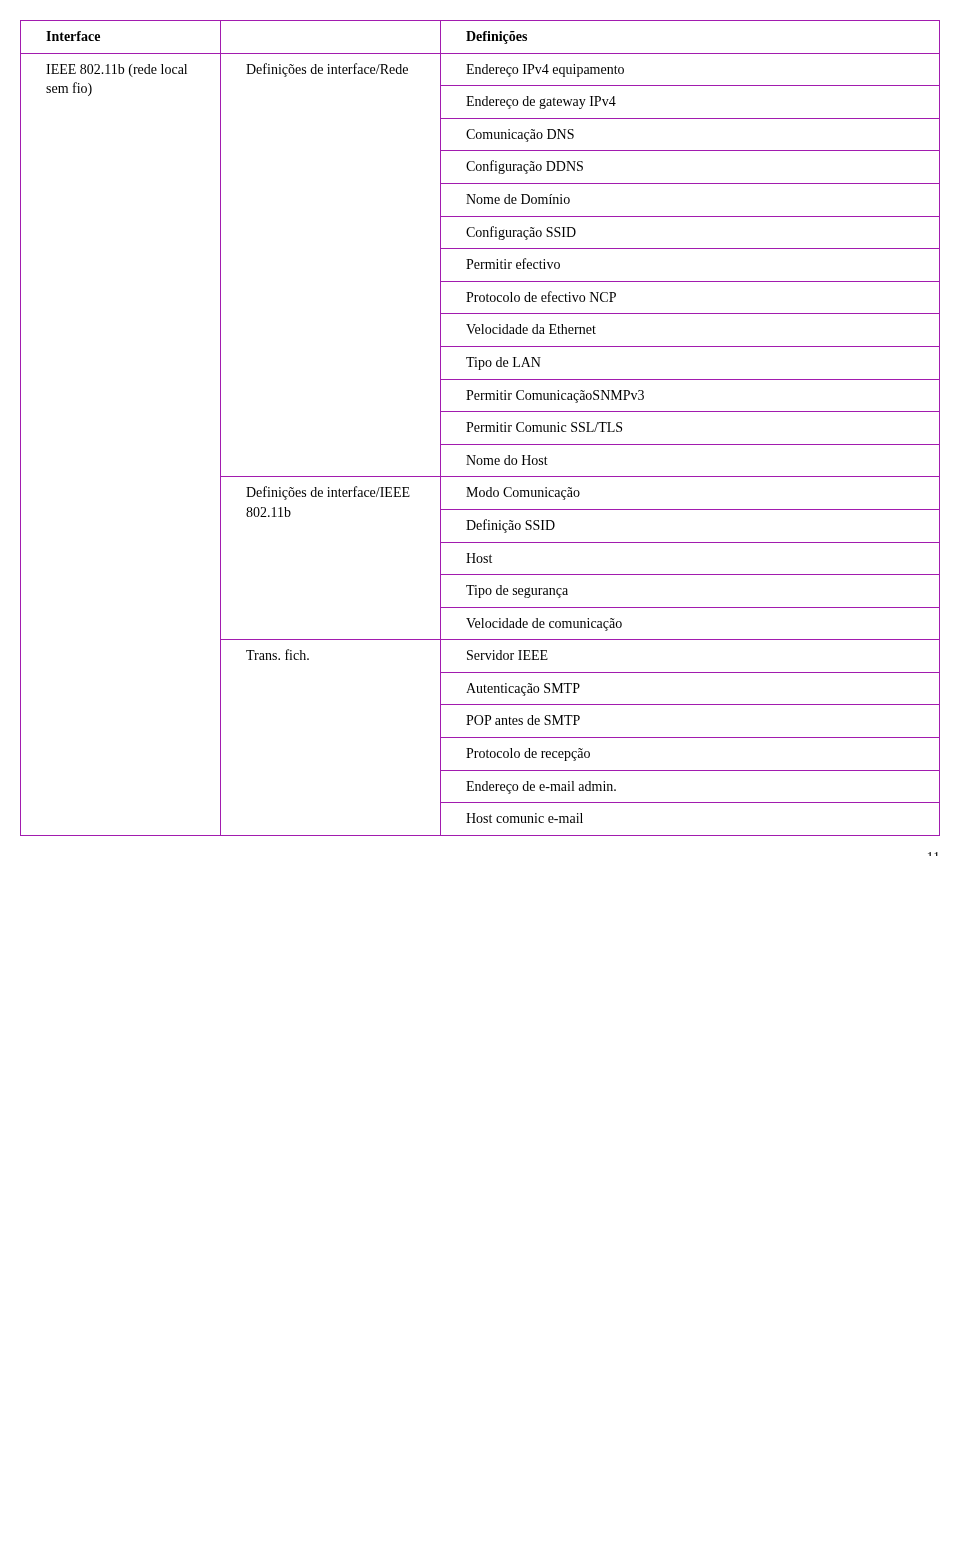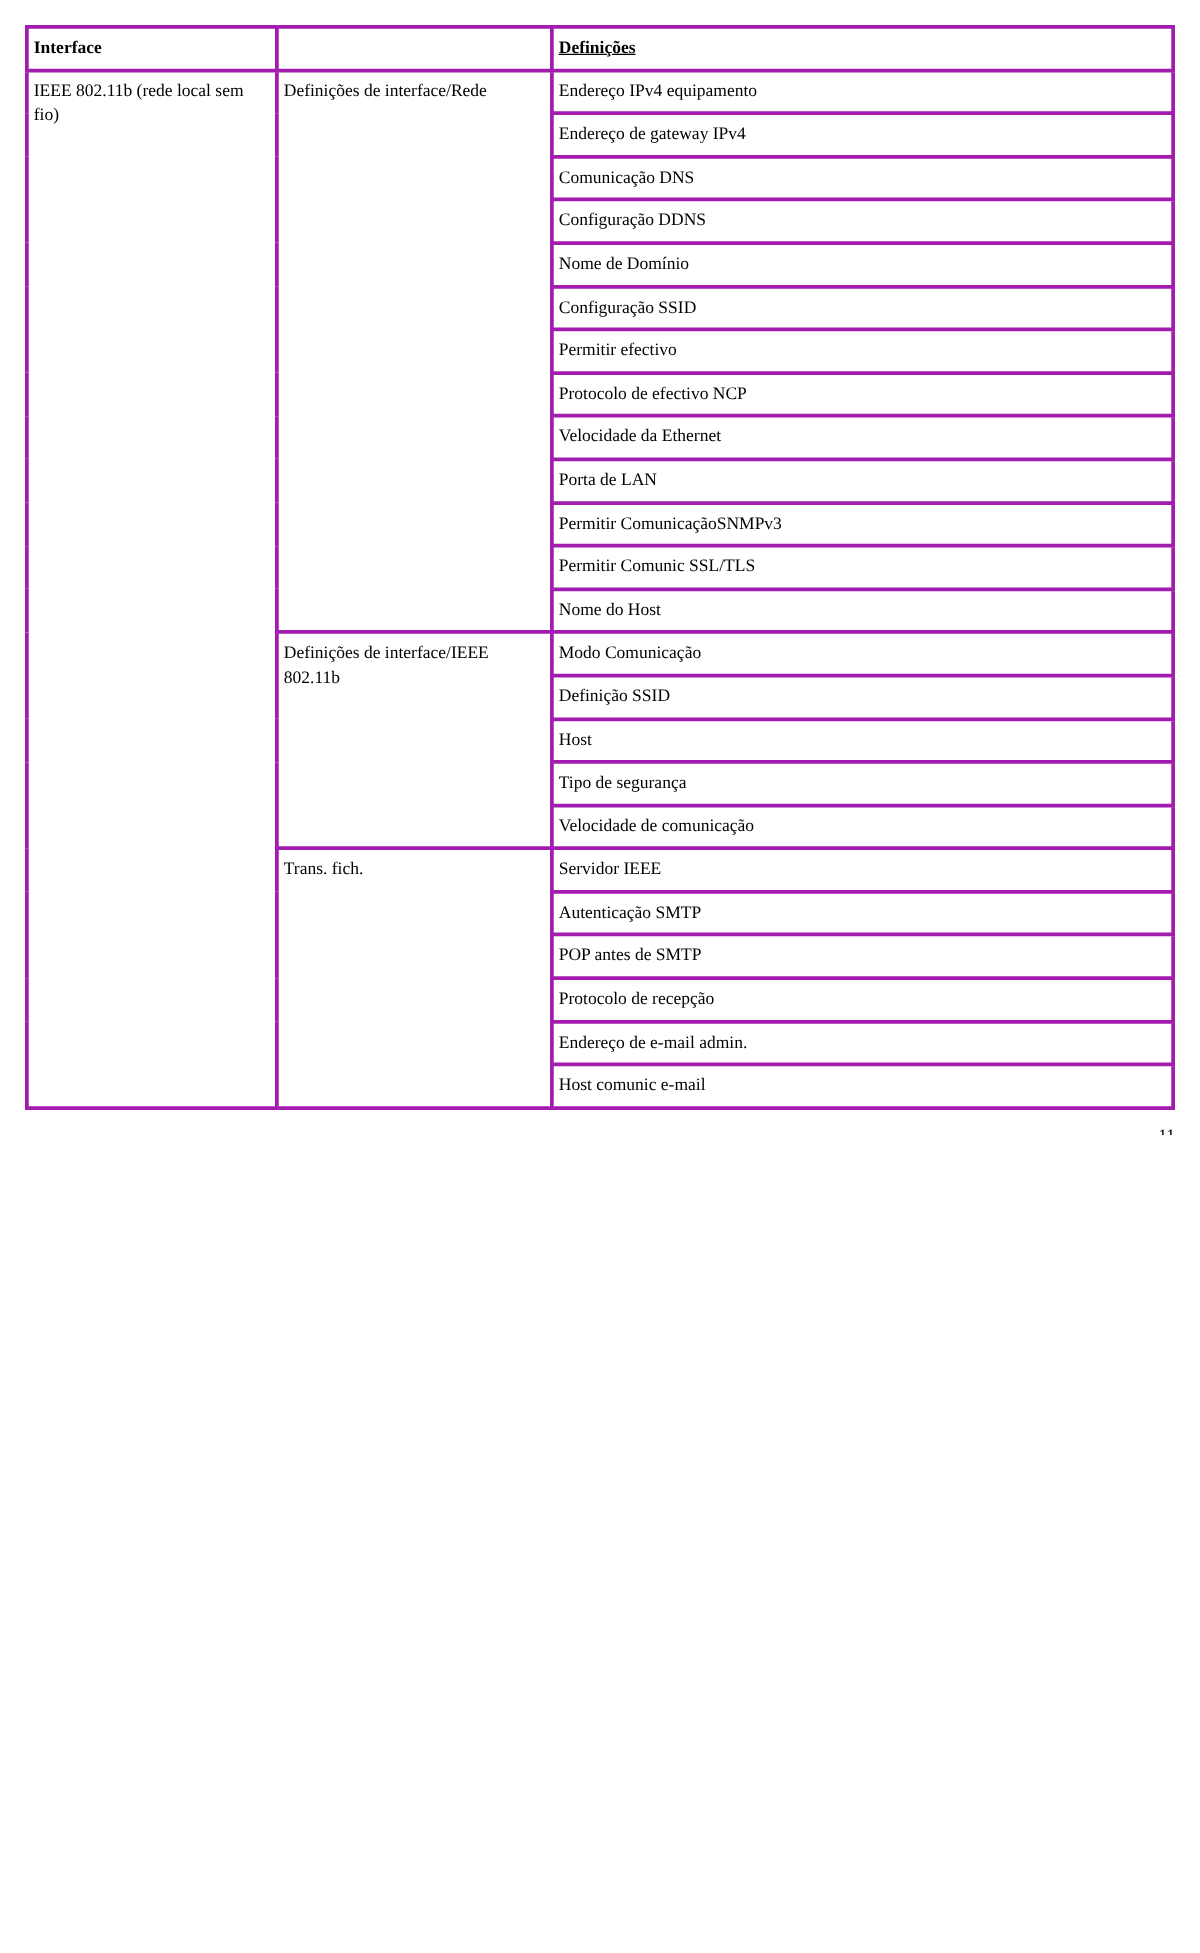--- a/index.html
+++ b/index.html
@@ -22,43 +22,42 @@
       position: relative;
     }
 
     table {
       width: 100%;
       border-collapse: collapse;
       border: 1px solid #000;
     }
 
     th, td {
-      border: 3px solid #a21caf;
-      padding: 6px 4px;
+      border: 1px solid #a21caf;
+      padding: 6px 25px;
       vertical-align: top;
       line-height: 1.4;
     }
 
     thead th {
       font-weight: bold;
       background: #ffffff;
       text-align: left;
     }
 
     .col-interface {
       width: 200px;
     }
 
     .col-definition-group {
       width: 220px;
     }
 
     .col-definition-item {
       width: auto;
-      text-decoration: underline;
     }
 
     .page-number {
       position: absolute;
       bottom: -30px;
       right: 0;
       font-size: 14px;
     }
   </style>
 </head>
@@ -97,21 +96,21 @@
         <tr>
           <td>Permitir efectivo</td>
         </tr>
         <tr>
           <td>Protocolo de efectivo NCP</td>
         </tr>
         <tr>
           <td>Velocidade da Ethernet</td>
         </tr>
         <tr>
-          <td>Porta de LAN</td>
+          <td>Tipo de LAN</td>
         </tr>
         <tr>
           <td>Permitir ComunicaçãoSNMPv3</td>
         </tr>
         <tr>
           <td>Permitir Comunic SSL/TLS</td>
         </tr>
         <tr>
           <td>Nome do Host</td>
         </tr>

